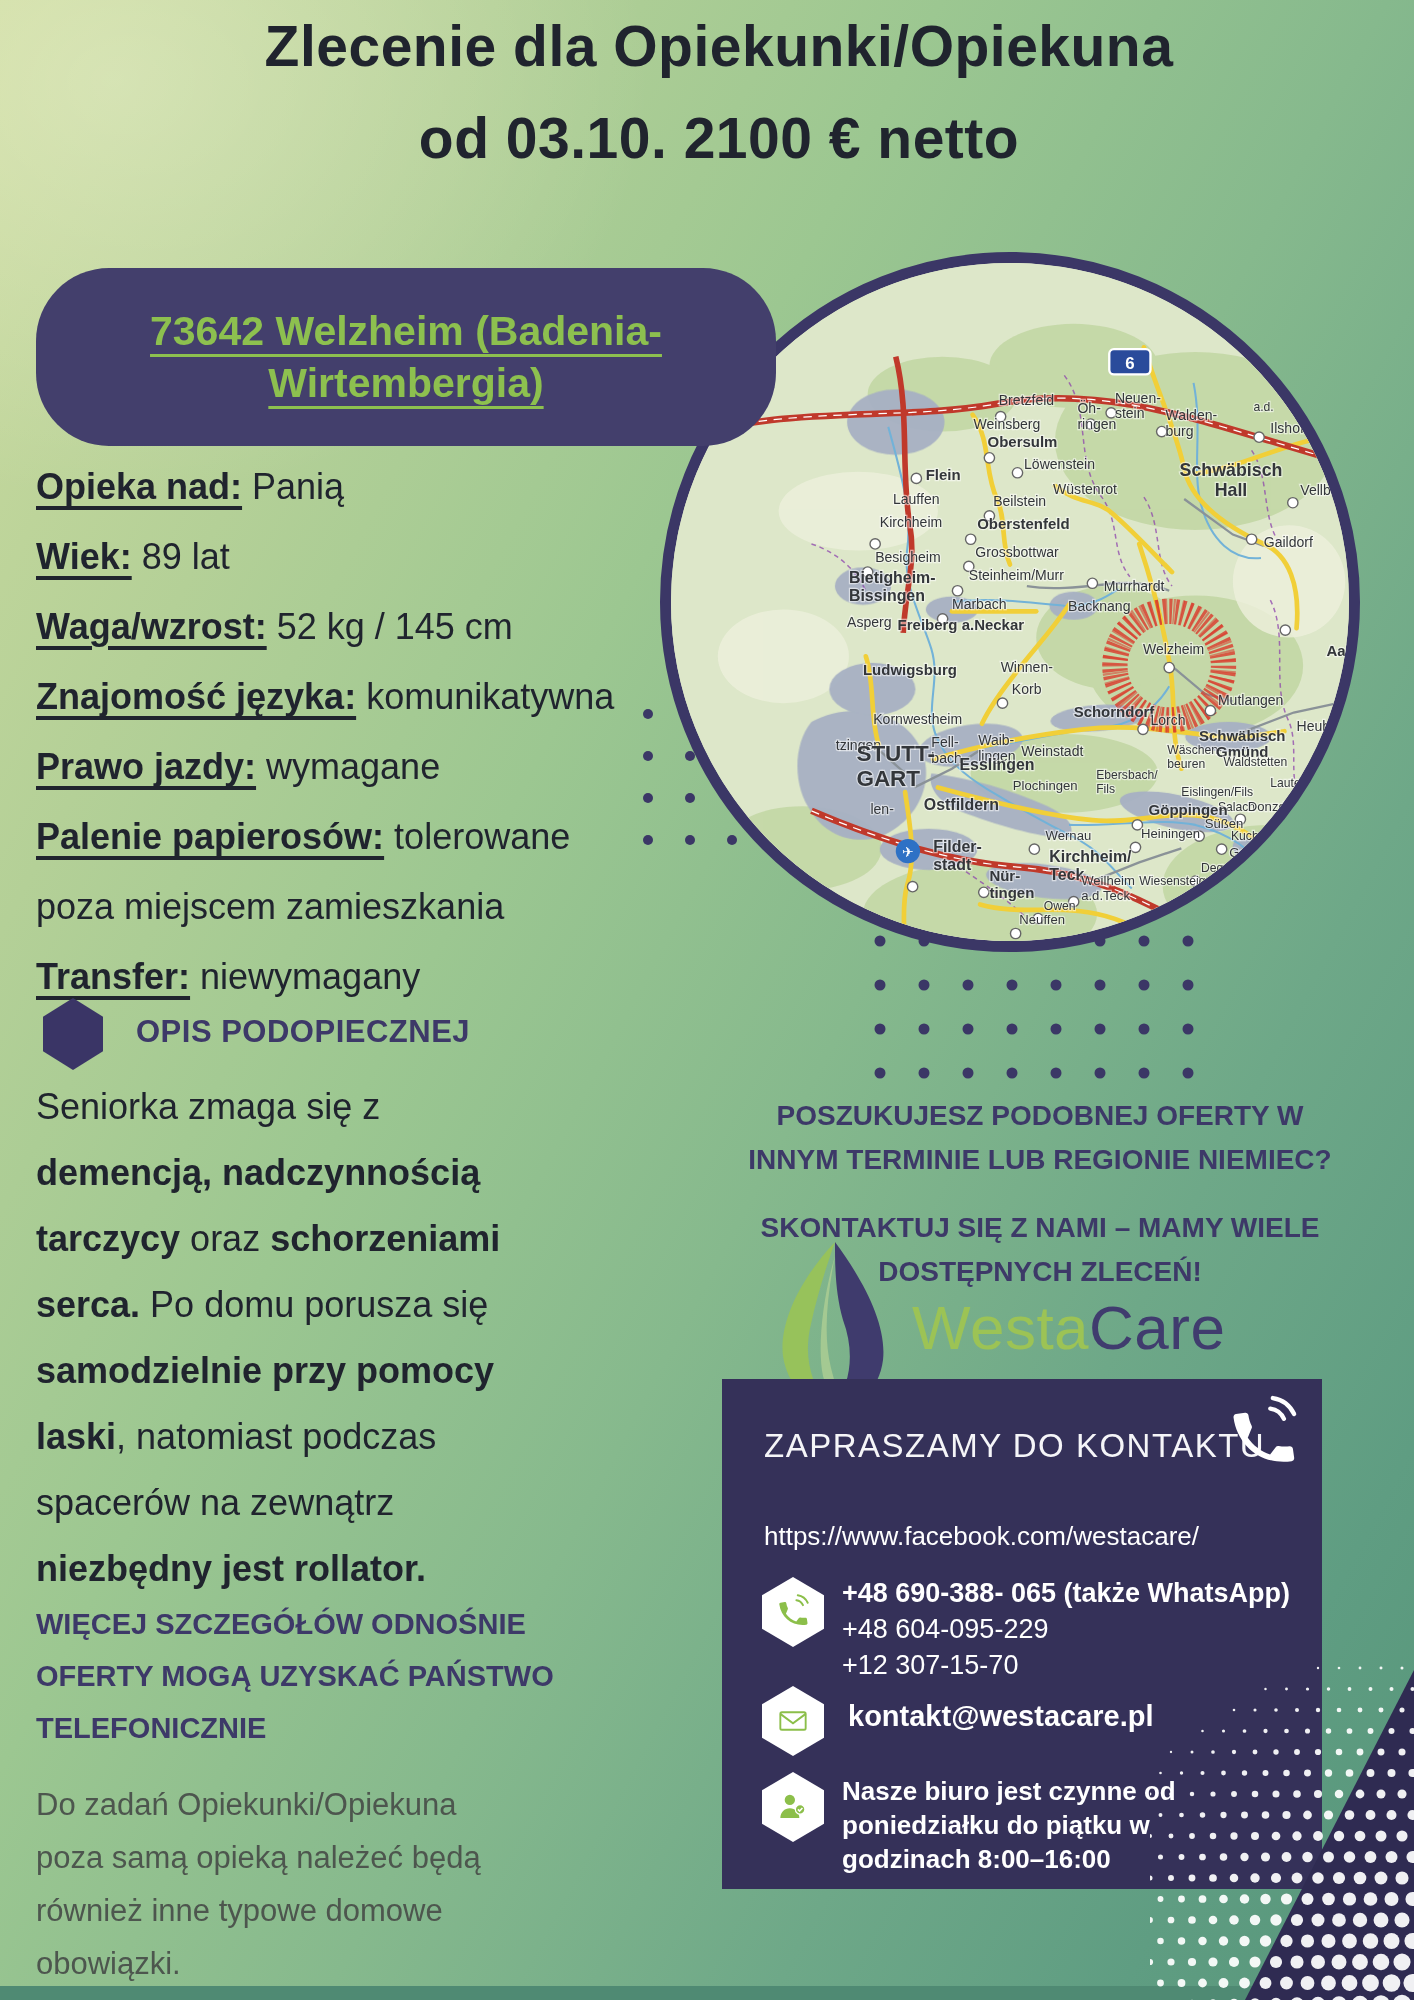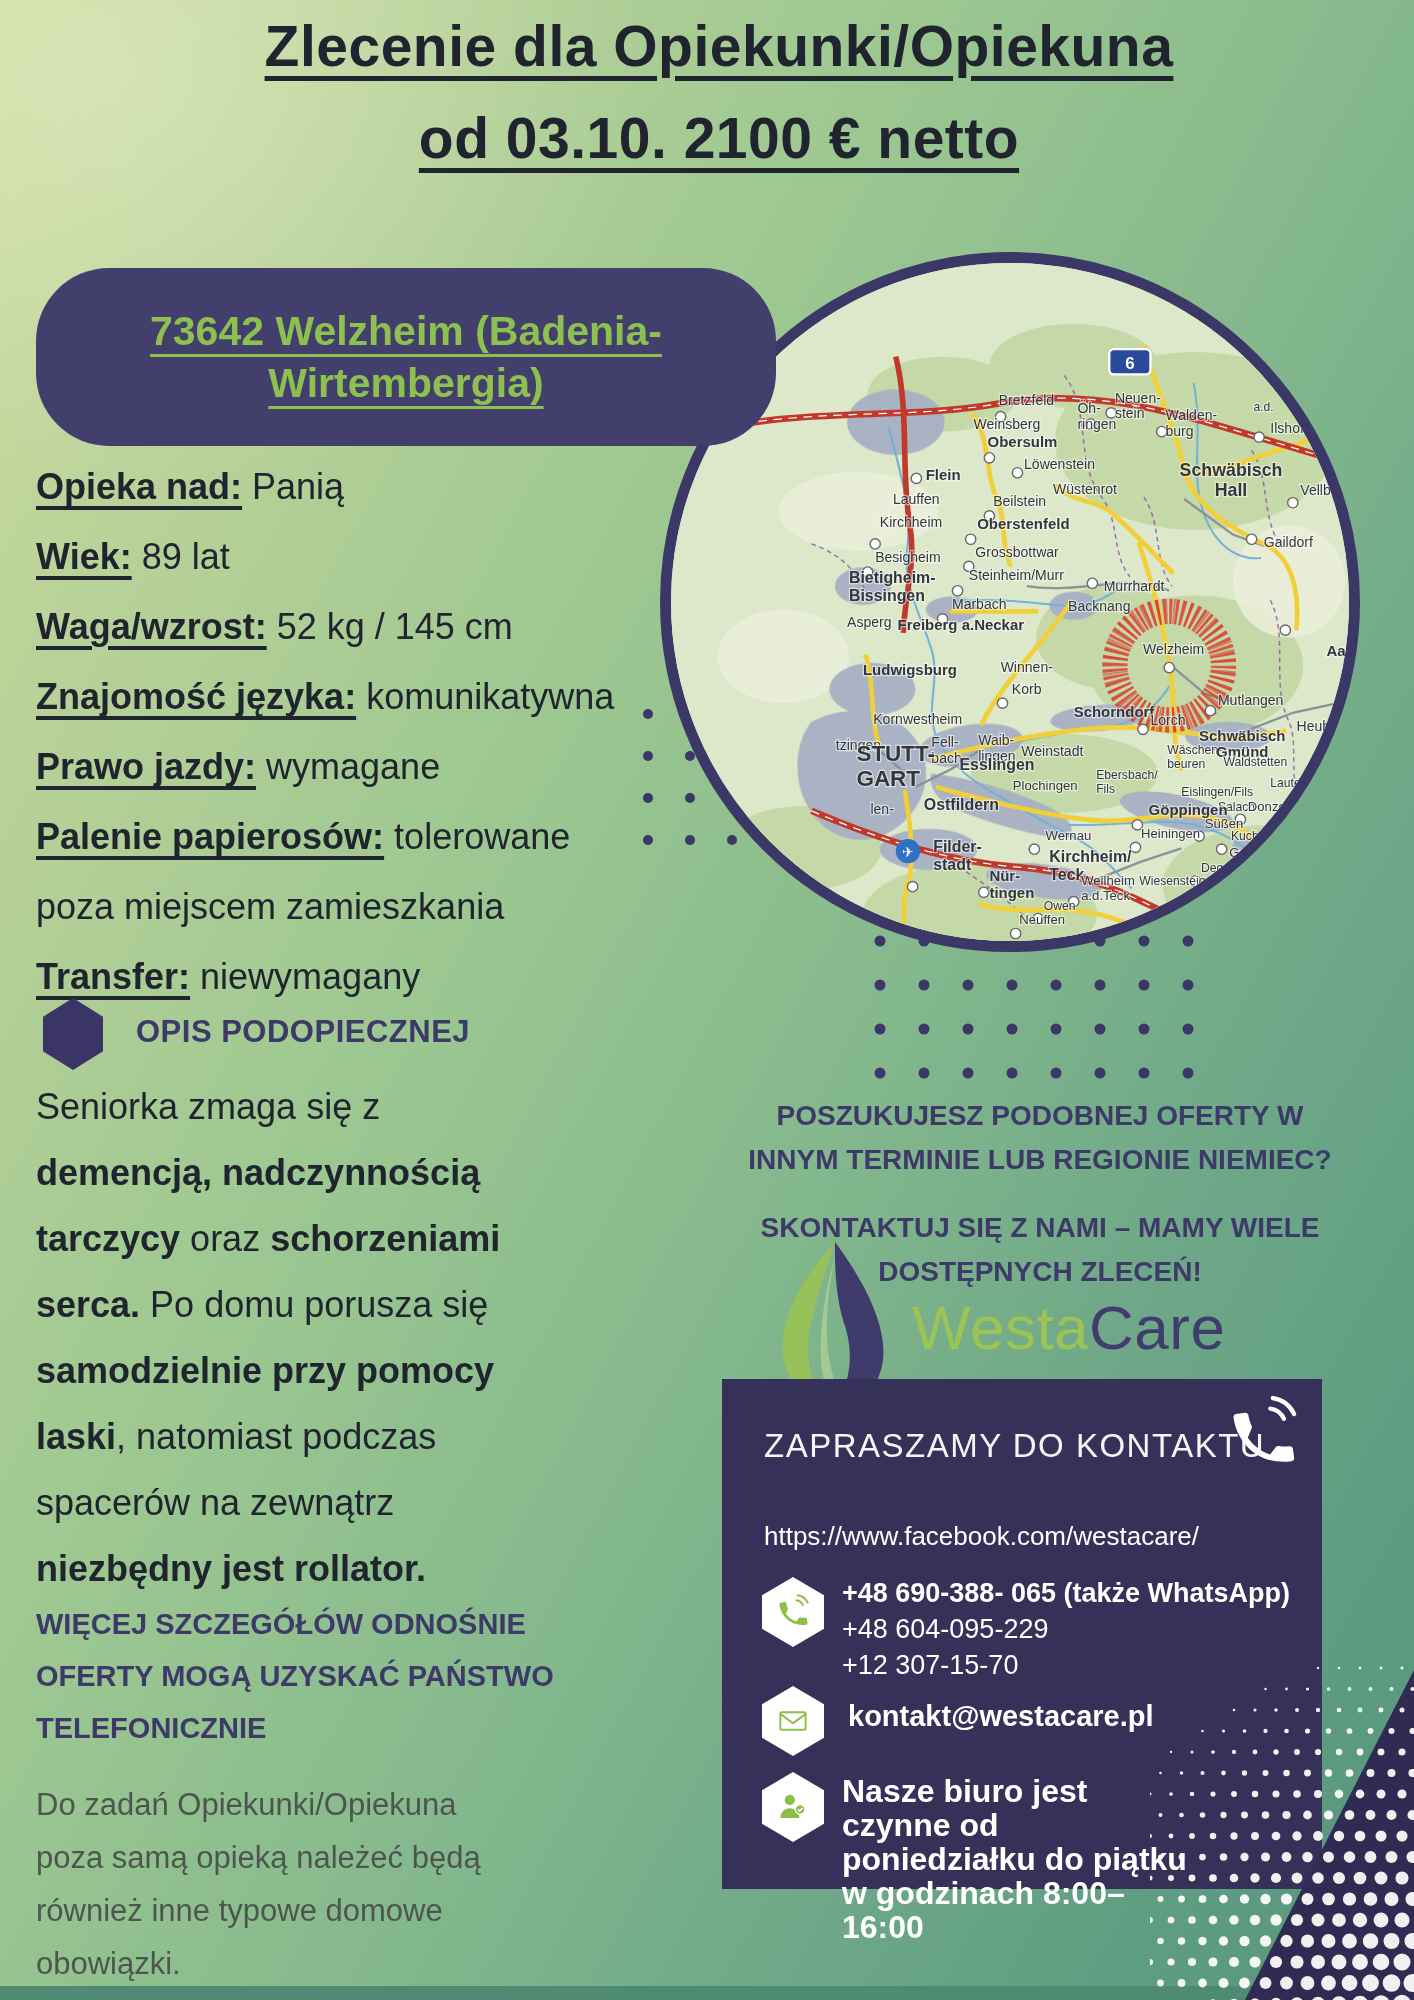--- a/index.html
+++ b/index.html
@@ -7,21 +7,21 @@
     position:relative; width:1414px; height:2000px; overflow:hidden;
     font-family:"Liberation Sans", sans-serif;
     background:
       radial-gradient(ellipse 900px 700px at 8% 4%, rgba(255,255,235,.30), rgba(255,255,235,0) 60%),
       linear-gradient(118deg,#ccdb9f 0%, #b4d097 20%, #9cc791 38%, #86b98d 56%, #6ea888 74%, #5f9d82 88%, #569579 100%);
   }
   .abs{position:absolute;}
   
   .title{left:0; top:44; width:100%; text-align:center; z-index:3;
     font-size:57px; font-weight:700; color:#20242e; line-height:92px; letter-spacing:.5px;}
-  .title span{text-decoration:underline; text-decoration-thickness:5px; text-underline-offset:10px;margin-left:24px;}
+  .title span{text-decoration-thickness:5px; text-underline-offset:10px;margin-left:24px;}
   
   .badge{left:36px; top:268px; width:740px; height:178px; border-radius:73px;
     background:#433f6c; z-index:3; display:flex; flex-direction:column; justify-content:center;
     text-align:center; color:#8dc04f; font-size:41px; font-weight:700; line-height:52px;}
   .badge span{text-decoration:underline; text-decoration-thickness:3px; text-underline-offset:9px;}
   
   .details{left:36px; top:452px; z-index:3; font-size:36px; line-height:70px; color:#20242e; white-space:nowrap;}
   .details .dlbl{font-weight:700; text-decoration:underline; text-decoration-thickness:4px; text-underline-offset:7px;}
   
   .hexbullet{left:43px; top:998px; width:60px; height:72px; background:#3a3566; z-index:3;
@@ -45,21 +45,21 @@
   .panel{left:722px; top:1379px; width:600px; height:510px; background:#353159; z-index:3; color:#fff;}
   .panel .heading{position:absolute; left:42px; top:48px; font-size:33px; letter-spacing:1.5px; color:#f5f5f8;}
   .panel .bigphone{position:absolute; right:16px; top:12px; width:86px; height:86px;}
   .panel .fb{position:absolute; left:42px; top:142px; font-size:26px; color:#fff;}
   .hexicon{position:absolute; width:62px; height:70px; background:#fff;
     clip-path:polygon(50% 0,100% 26%,100% 74%,50% 100%,0 74%,0 26%);
     display:flex; align-items:center; justify-content:center;}
   .panel .ph-rows{position:absolute; left:120px; top:196px; font-size:27px; line-height:36px;}
   .panel .ph1{font-weight:700;} .panel .ph1 .wapp{text-decoration-thickness:2.5px; text-underline-offset:5px;}
   .panel .email-txt{position:absolute; left:126px; top:321px; font-size:29px; font-weight:700;}
-  .panel .hours{position:absolute; left:120px; top:395px; width:350px; font-size:32px; font-weight:700; line-height:34px;}
+  .panel .hours{position:absolute; left:120px; top:395px; width:350px; font-size:26px; font-weight:700; line-height:34px;}
   
   .map{left:660px; top:252px; width:700px; height:700px; border-radius:50%;
     border:11px solid #3b3766; box-sizing:border-box; overflow:hidden; z-index:2; background:#dde7c9;}
   .map svg{display:block; width:100%; height:100%;}
   .dotgrid{z-index:1;}
   .halftone{z-index:4;}
   .bottomstrip{left:0; top:1986px; width:1414px; height:14px; background:#4f8a73; z-index:1;}
 </style>
 </head>
 <body>

